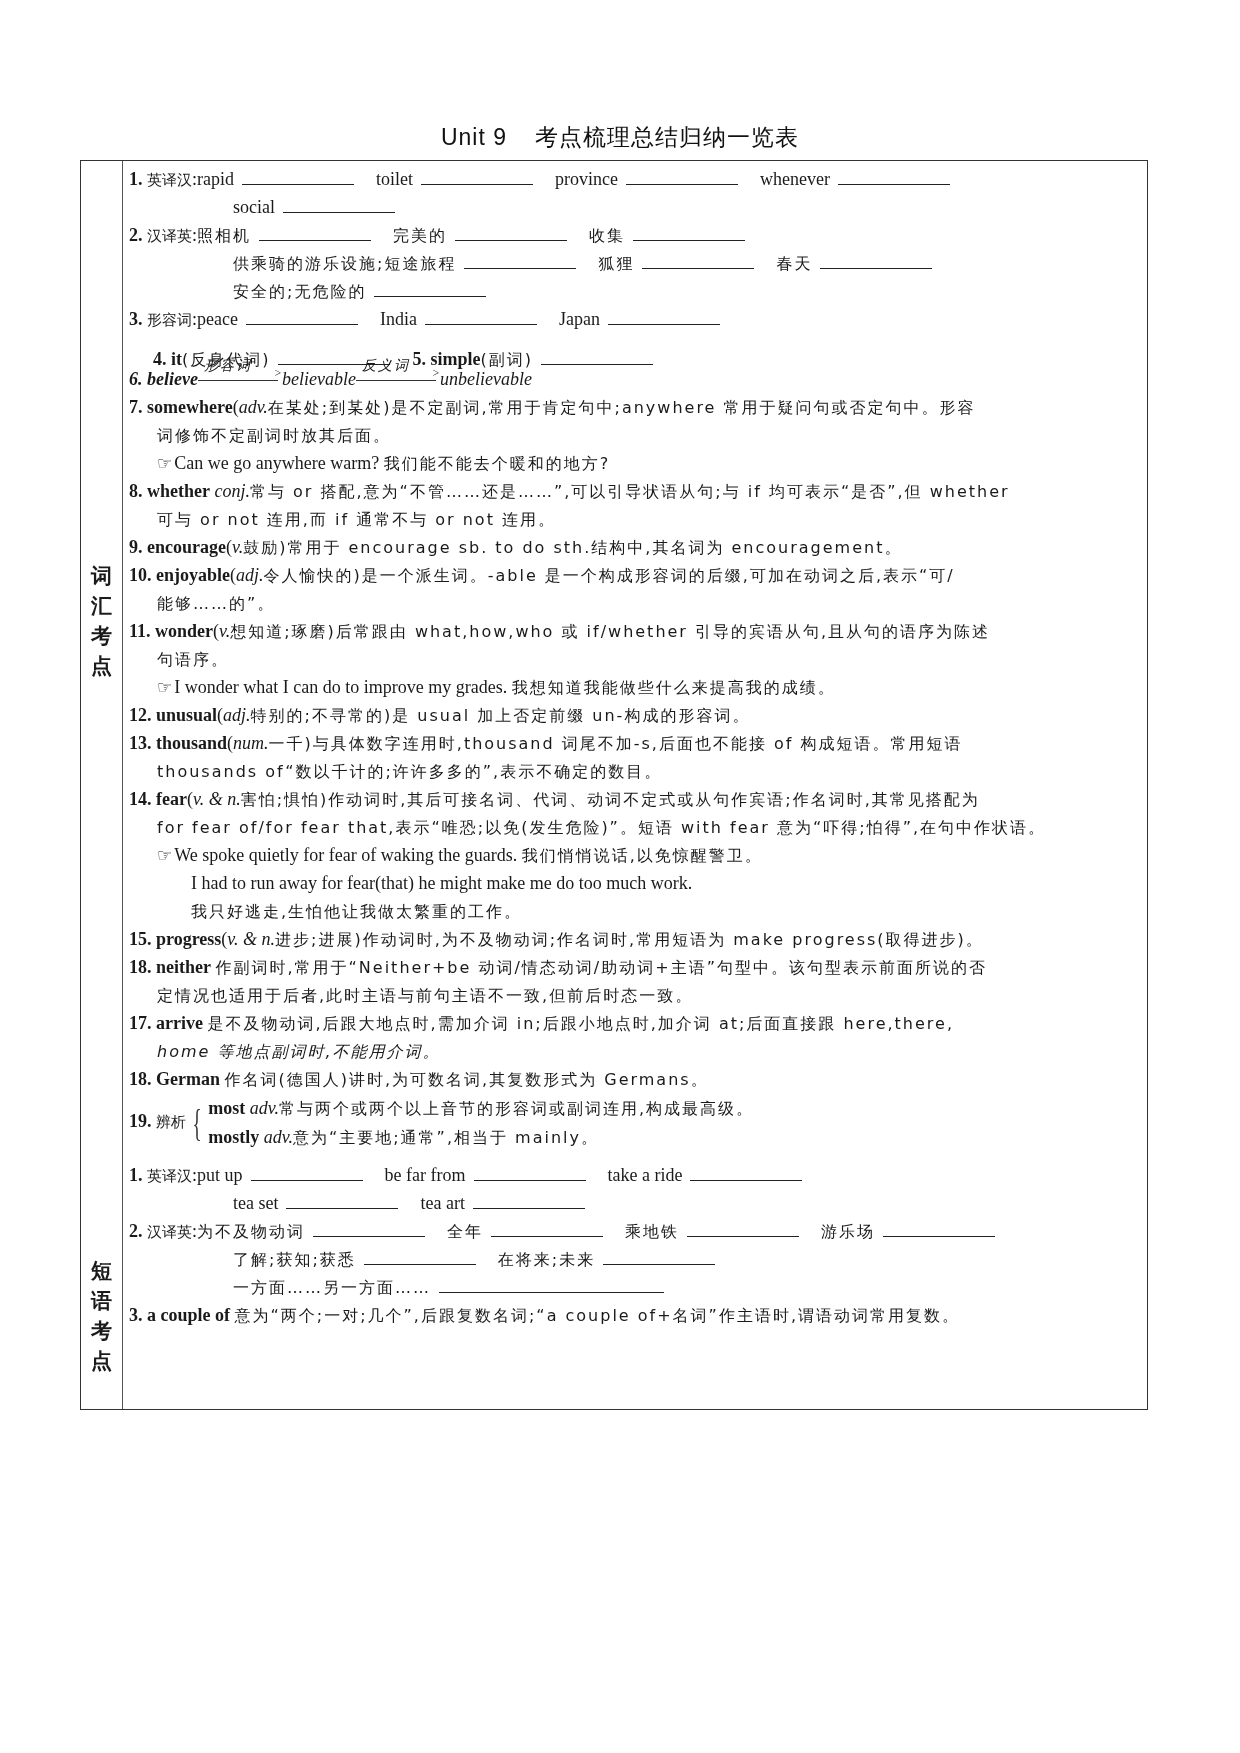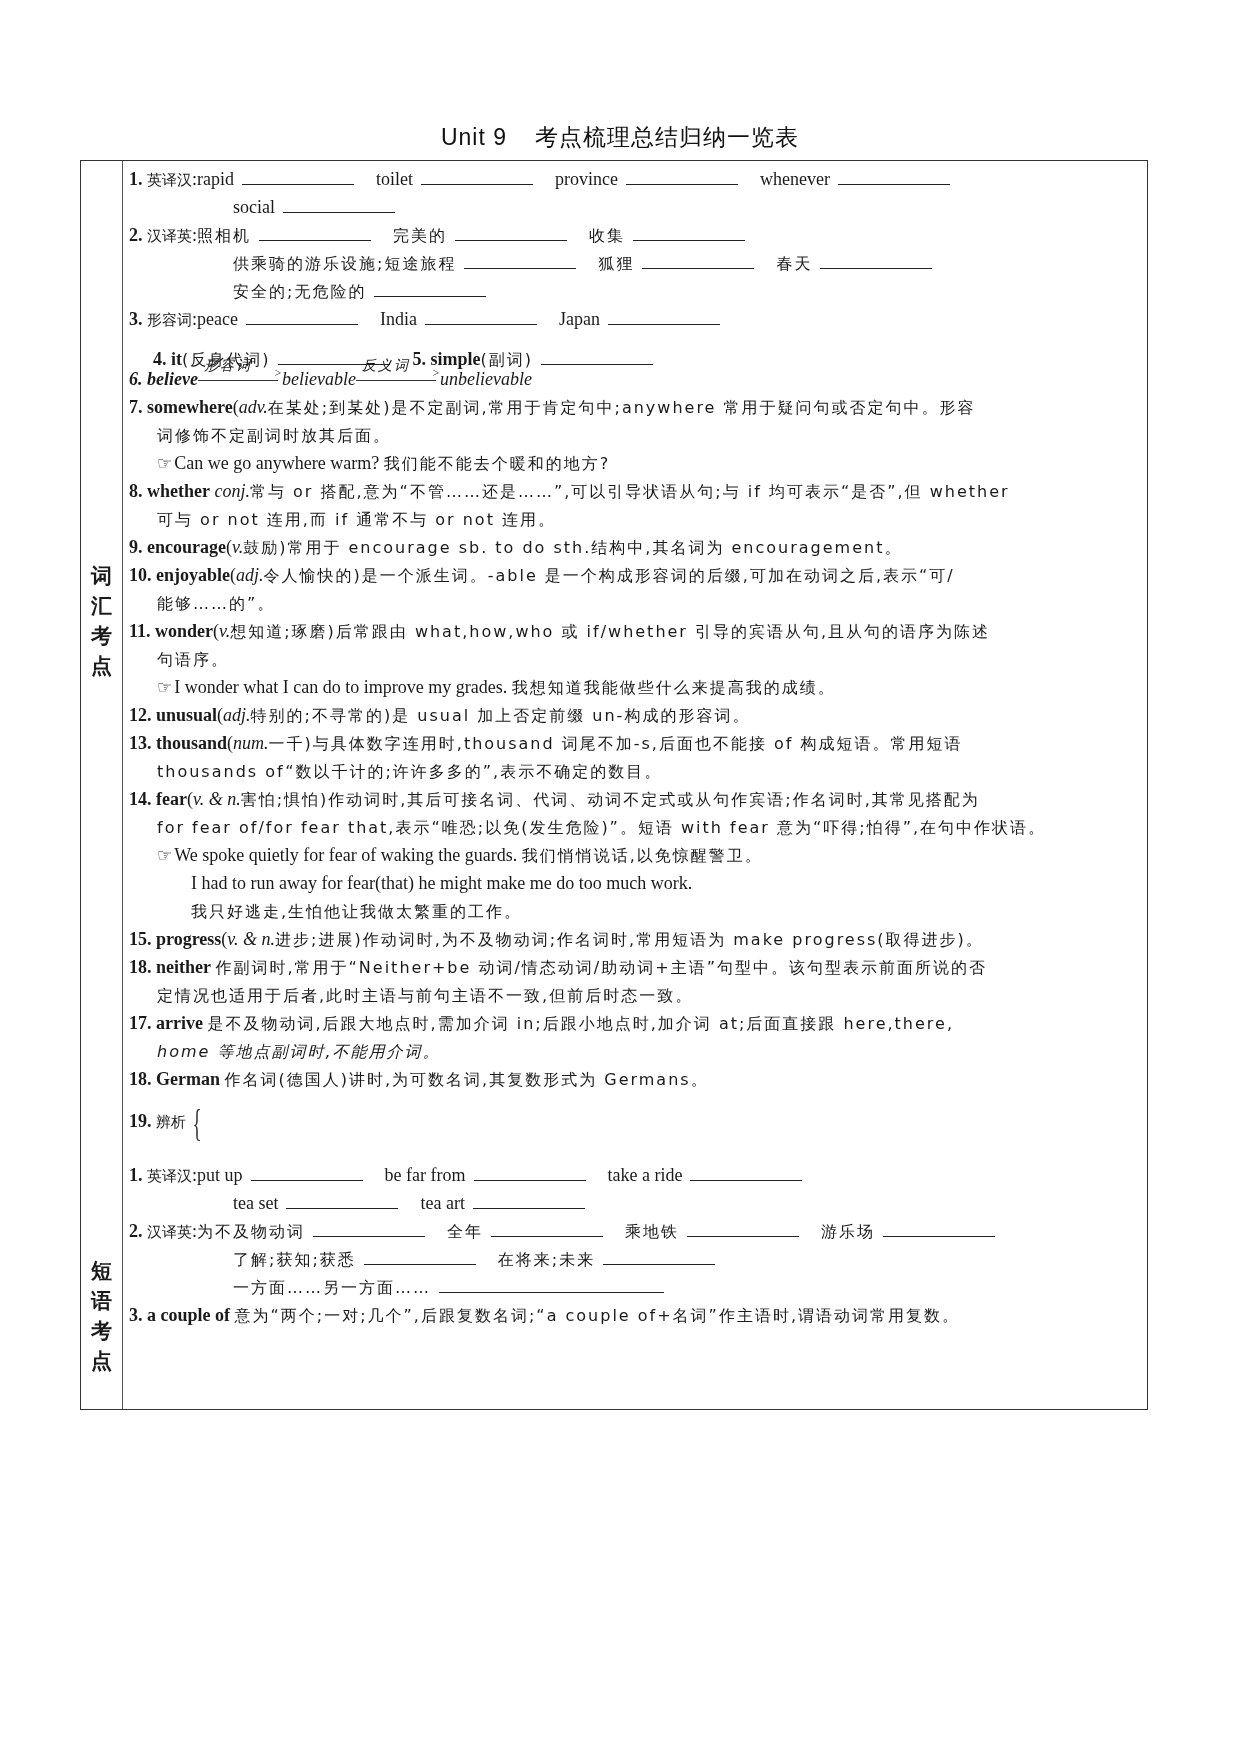--- a/index.html
+++ b/index.html
@@ -138,21 +138,24 @@
     <div class="line" style="top:848px;">
       <span class="num">17.</span> <span class="bw">arrive</span> <span class="cn">是不及物动词,后跟大地点时,需加介词 in;后跟小地点时,加介词 at;后面直接跟 here,there,</span>
     </div>
     <div class="line ind2" style="top:876px;font-style:italic;"><span class="cn">home 等地点副词时,不能用介词。</span></div>
 
     <div class="line" style="top:904px;">
       <span class="num">18.</span> <span class="bw">German</span> <span class="cn">作名词(德国人)讲时,为可数名词,其复数形式为 Germans。</span>
     </div>
 
     <div class="line" style="top:932px; line-height:56px;">
-      <span class="num">19.</span> <span class="cnb">辨析</span><span class="brace">{</span>
+      <span class="num">19.</span> <span class="cnb">辨析</span><span class="brace">{</span><span class="stack">
+        <span style="display:block;"><span class="bw">most</span> <span class="it">adv.</span><span class="cn">常与两个或两个以上音节的形容词或副词连用,构成最高级。</span></span>
+        <span style="display:block;"><span class="bw">mostly</span> <span class="it">adv.</span><span class="cn">意为“主要地;通常”,相当于 mainly。</span></span>
+      </span>
     </div>
   </div>
 
   <div class="content" style="top:0;">
     <div class="line" style="top:1000px;">
       <span class="num">1.</span> <span class="cnb">英译汉</span>:<span>put up</span><span class="blank"></span><span>be far from</span><span class="blank"></span><span>take a ride</span><span class="blank"></span>
     </div>
     <div class="line ind1" style="top:1028px;"><span>tea set</span><span class="blank"></span><span>tea art</span><span class="blank"></span></div>
     <div class="line" style="top:1056px;">
       <span class="num">2.</span> <span class="cnb">汉译英</span>:<span class="cn">为不及物动词</span><span class="blank"></span><span class="cn">全年</span><span class="blank"></span><span class="cn">乘地铁</span><span class="blank"></span><span class="cn">游乐场</span><span class="blank"></span>

